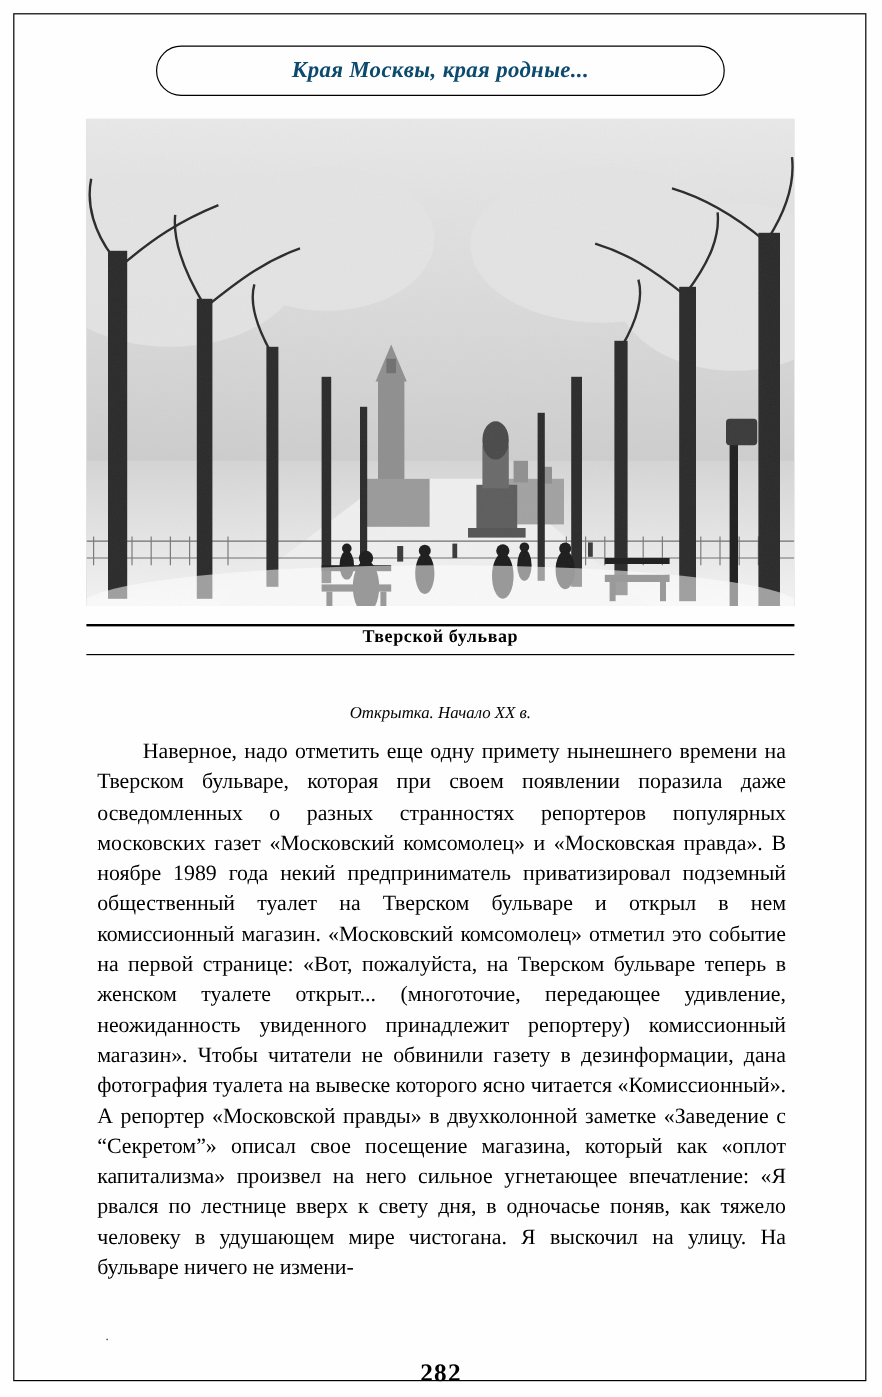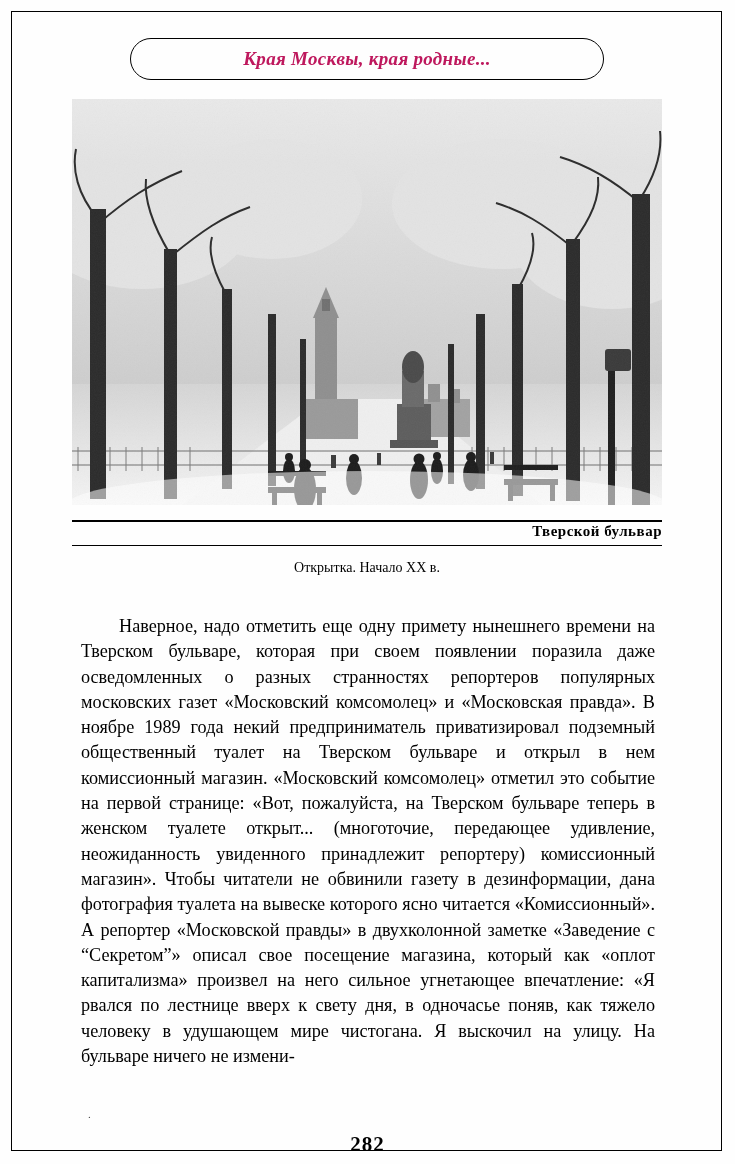--- a/index.html
+++ b/index.html
@@ -45,21 +45,21 @@
     box-sizing: border-box;
     display: flex;
     align-items: center;
     justify-content: center;
   }
   .header-title {
     font-style: italic;
     font-weight: bold;
     font-size: 19px;
     letter-spacing: 0.3px;
-    color: #be185d;
+    color: #0c4a6e;
     white-space: nowrap;
   }
 
   
   .photo {
     position: absolute;
     left: 72px;
     top: 99px;
     width: 590px;
     height: 406px;
@@ -77,31 +77,32 @@
     background: #000;
   }
   .rule-top { top: 520px; }
   .rule-bottom { top: 545px; height: 1px; }
 
   .caption-title {
     position: absolute;
     left: 72px;
     top: 523px;
     width: 590px;
-    text-align: right;
+    text-align: center;
     font-weight: bold;
     font-size: 15px;
     letter-spacing: 0.5px;
   }
   .caption-sub {
     position: absolute;
     left: 72px;
-    top: 560px;
+    top: 587px;
     width: 590px;
     text-align: center;
+    font-style: italic;
     font-size: 14px;
   }
 
   
   .body-text {
     position: absolute;
     left: 72px;
     top: 605px;
     width: 592px;
     font-size: 18.2px;

